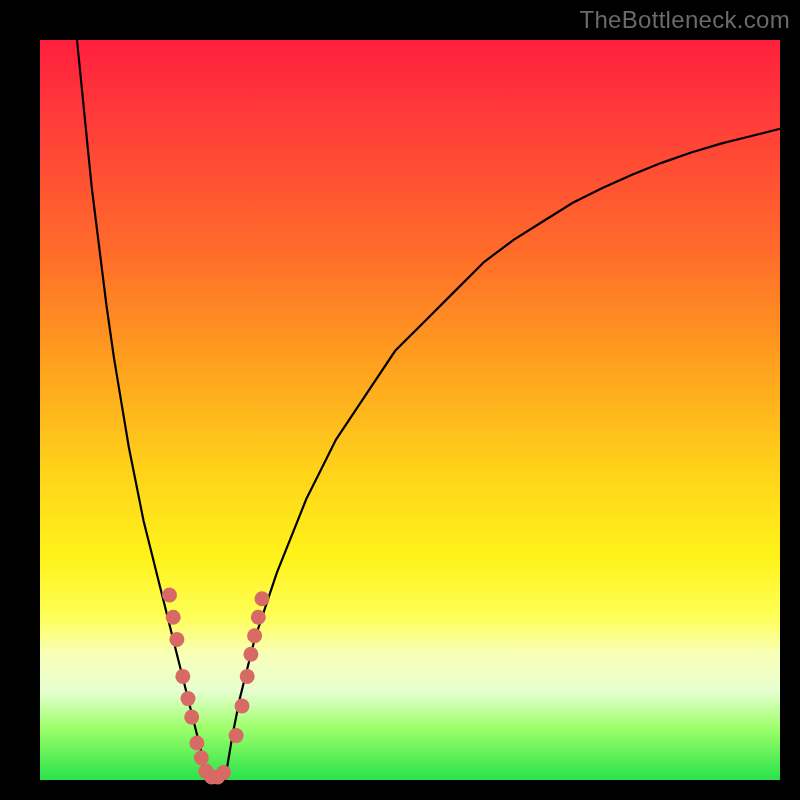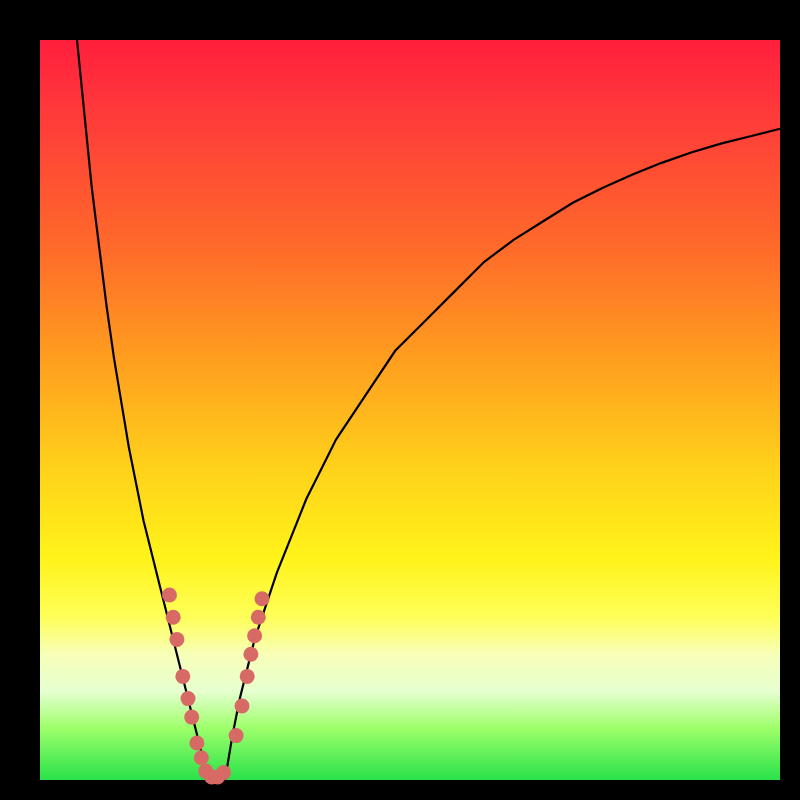--- a/index.html
+++ b/index.html
@@ -84,13 +84,14 @@
           <circle cx="196.10" cy="695.60" r="7.5" fill="#d86a66"></circle>
           <circle cx="202.02" cy="666.00" r="7.5" fill="#d86a66"></circle>
           <circle cx="207.20" cy="636.40" r="7.5" fill="#d86a66"></circle>
           <circle cx="210.90" cy="614.20" r="7.5" fill="#d86a66"></circle>
           <circle cx="214.60" cy="595.70" r="7.5" fill="#d86a66"></circle>
           <circle cx="218.30" cy="577.20" r="7.5" fill="#d86a66"></circle>
           <circle cx="222.00" cy="558.70" r="7.5" fill="#d86a66"></circle>
         </g>
     </svg>
   </div>
+  <div class="watermark">TheBottleneck.com</div>
 </div>
 
 </body></html>

